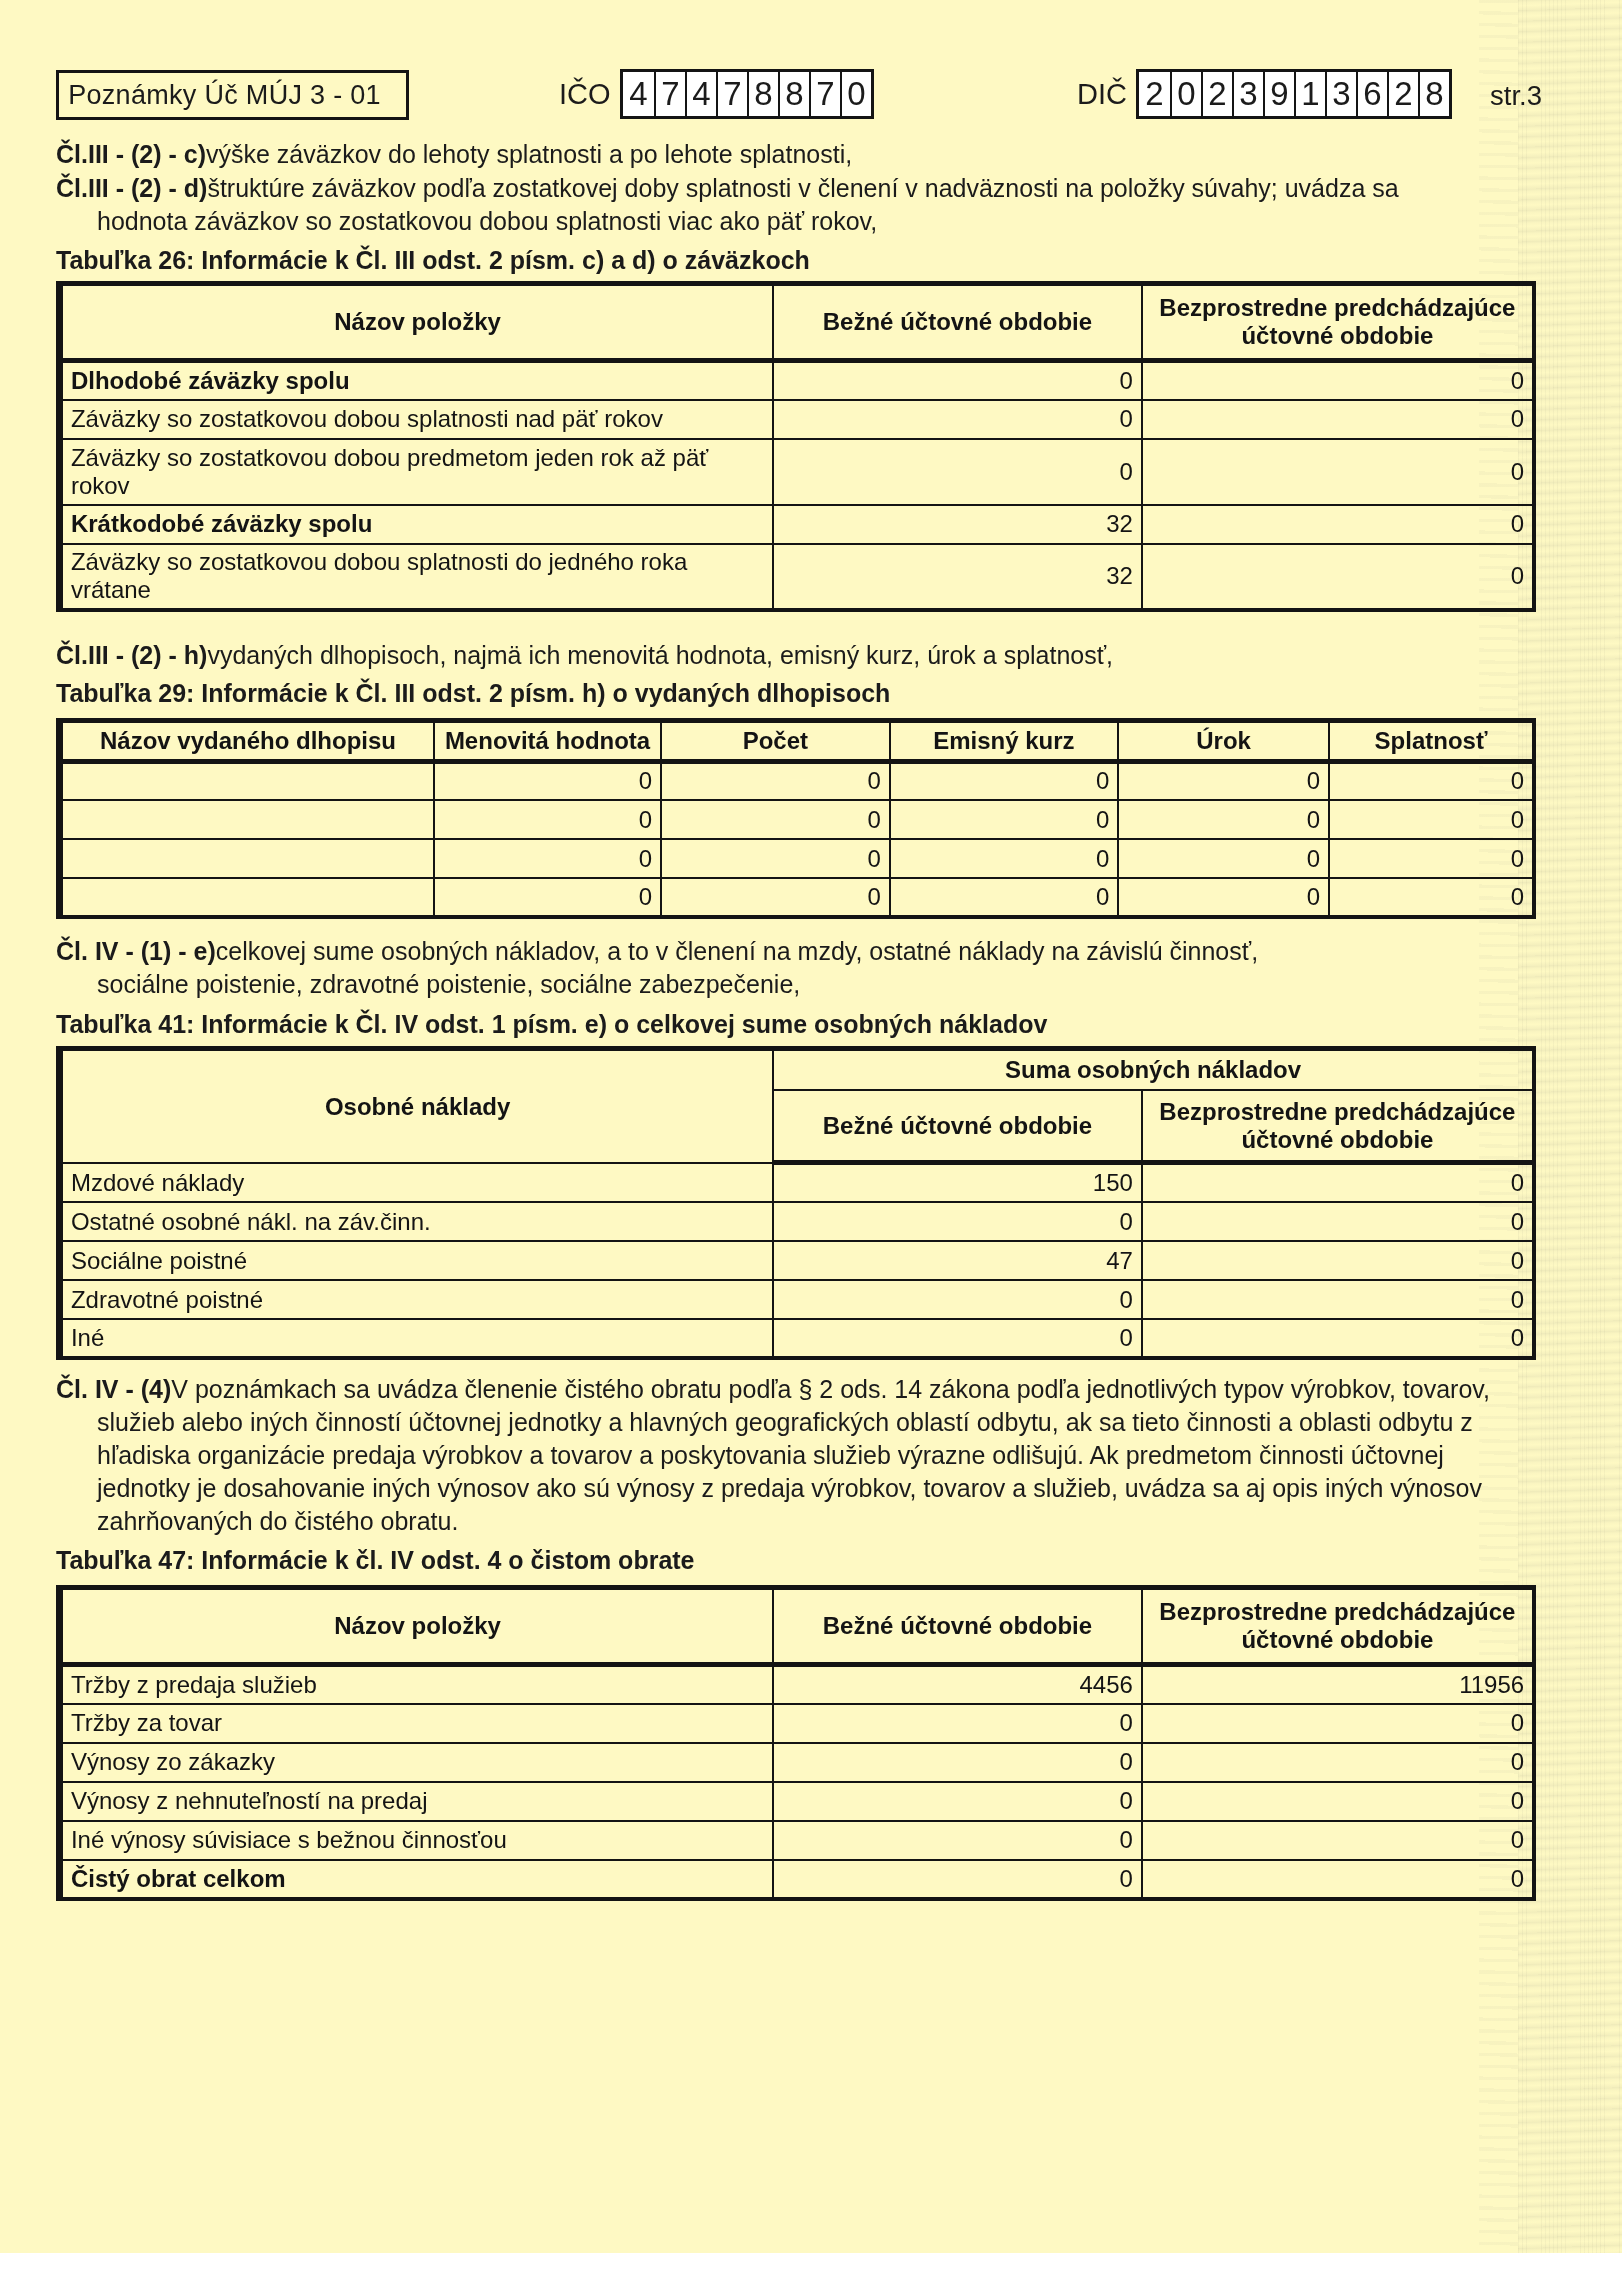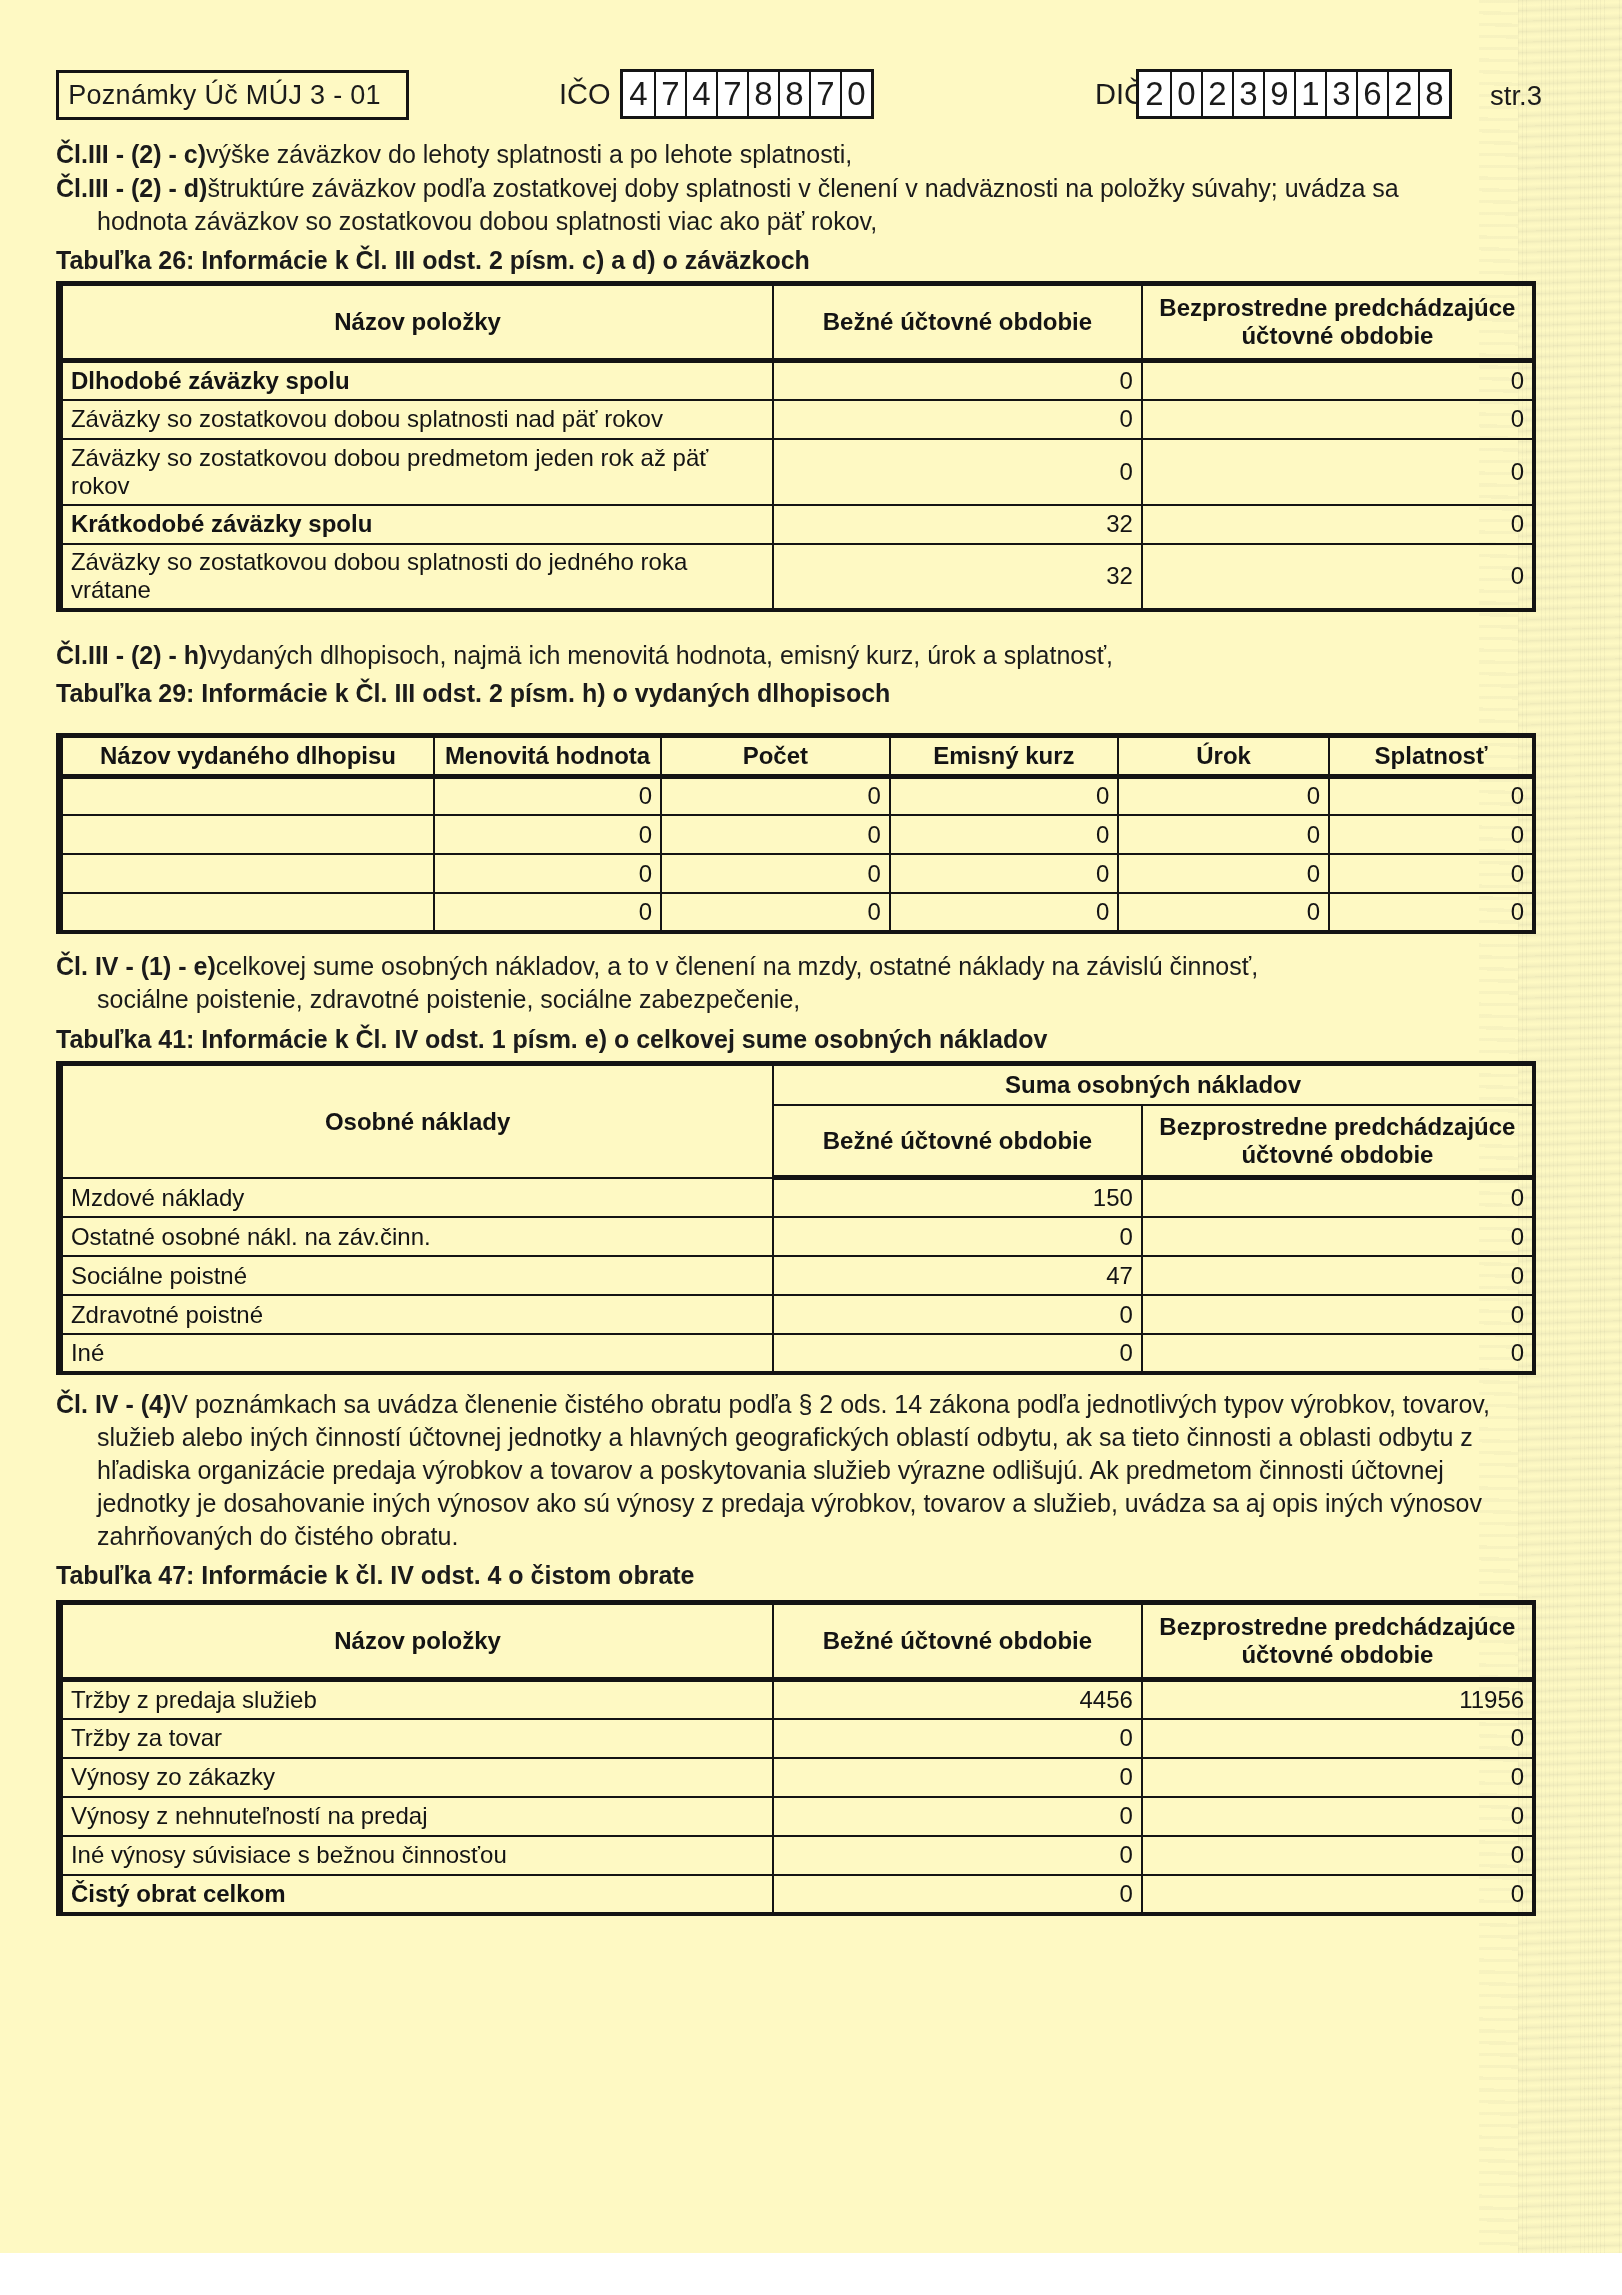--- a/index.html
+++ b/index.html
@@ -33,21 +33,21 @@
   
   .header-row { position: relative; height: 56px; }
   .form-title-box {
     position: absolute; left: 0; top: 1.3px; width: 353px; height: 50px;
     border: 3.3px solid #141414;
     display: flex; align-items: center; padding-left: 9.2px;
     font-size: 27px; letter-spacing: 0.3px;
   }
   .id-label { position: absolute; top: 9.2px; font-size: 29px; }
   .ico-label { left: 503px; }
-  .dic-label { left: 1021px; margin-left: 18px; }
+  .dic-label { left: 1021px; }
   .digit-boxes { position: absolute; top: 0; display: flex; border: 3.3px solid #141414; background: #fff; }
   .ico-boxes { left: 564px; }
   .dic-boxes { left: 1080px; }
   .digit-boxes span {
     width: 31px; height: 44px; display: flex; align-items: center; justify-content: center;
     font-size: 33px; border-left: 2px solid #141414;
   }
   .digit-boxes span:first-child { border-left: none; }
   .page-number { position: absolute; left: 1434px; top: 10.5px; font-size: 27.5px; }
 
@@ -83,21 +83,21 @@
   .t41 .sub-row { height: 73px; }
   .t47 thead tr { height: 77px; }
 
   
   .mt-c   { margin-top: 13px; }
   .mt-d   { margin-top: 1.3px; }
   .mt-t26t{ margin-top: 6.5px; }
   .mt-t26 { margin-top: 5.2px; }
   .mt-h   { margin-top: 27px; }
   .mt-t29t{ margin-top: 5.2px; }
-  .mt-t29 { margin-top: 24px; }
+  .mt-t29 { margin-top: 9px; }
   .mt-e   { margin-top: 15.7px; }
   .mt-t41t{ margin-top: 7.9px; }
   .mt-t41 { margin-top: 6.5px; }
   .mt-iv4 { margin-top: 13px; }
   .mt-t47t{ margin-top: 6.5px; }
   .mt-t47 { margin-top: 9.2px; }
 </style>
 </head>
 <body>
 

